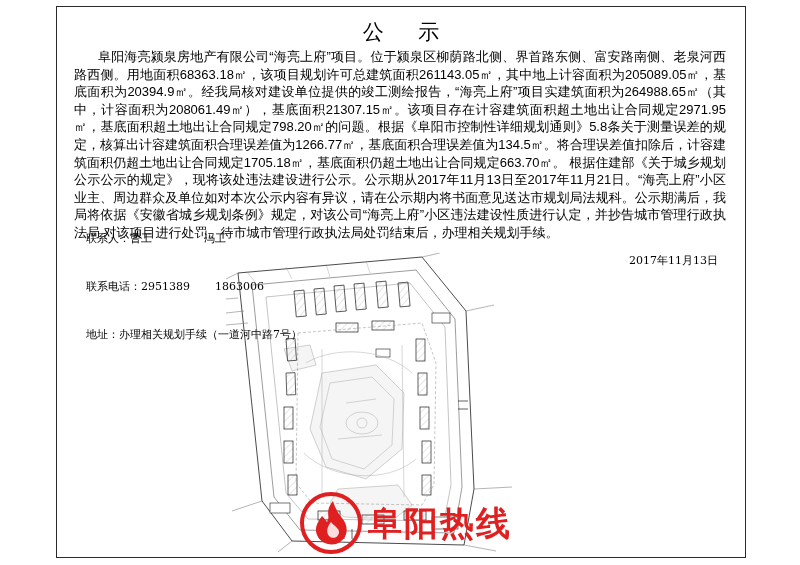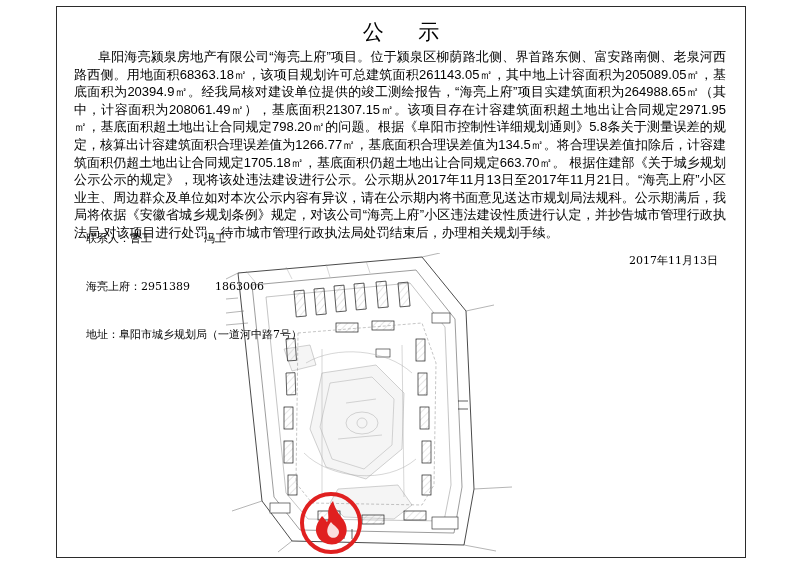--- a/index.html
+++ b/index.html
@@ -146,24 +146,24 @@
 
   <div class="notice-title">公 示</div>
 
   <div class="body-text">阜阳海亮颍泉房地产有限公司“海亮上府”项目。位于颍泉区柳荫路北侧、界首路东侧、富安路南侧、老泉河西路西侧。用地面积68363.18㎡，该项目规划许可总建筑面积261143.05㎡，其中地上计容面积为205089.05㎡，基底面积为20394.9㎡。经我局核对建设单位提供的竣工测绘报告，“海亮上府”项目实建筑面积为264988.65㎡（其中，计容面积为208061.49㎡），基底面积21307.15㎡。该项目存在计容建筑面积超土地出让合同规定2971.95㎡，基底面积超土地出让合同规定798.20㎡的问题。根据《阜阳市控制性详细规划通则》5.8条关于测量误差的规定，核算出计容建筑面积合理误差值为1266.77㎡，基底面积合理误差值为134.5㎡。将合理误差值扣除后，计容建筑面积仍超土地出让合同规定1705.18㎡，基底面积仍超土地出让合同规定663.70㎡。 根据住建部《关于城乡规划公示公示的规定》，现将该处违法建设进行公示。公示期从2017年11月13日至2017年11月21日。“海亮上府”小区业主、周边群众及单位如对本次公示内容有异议，请在公示期内将书面意见送达市规划局法规科。公示期满后，我局将依据《安徽省城乡规划条例》规定，对该公司“海亮上府”小区违法建设性质进行认定，并抄告城市管理行政执法局 对该项目进行处罚。待市城市管理行政执法局处罚结束后，办理相关规划手续。</div>
 
   <div class="contact-block">
     <div class="contact-row">
       <span class="lbl">联系人：</span><span class="v1">曹工</span><span class="v2">冯工</span>
     </div>
     <div class="contact-row">
-      <span class="lbl">海亮上府：</span><span class="v1">2951389</span><span class="v2">1863006</span>
+      <span class="lbl">联系电话：</span><span class="v1">2951389</span><span class="v2">1863006</span>
     </div>
     <div class="contact-row">
-      <span class="lbl">地址：</span><span class="v1">阜阳市城乡规划局（一道河中路7号）</span>
+      <span class="lbl">地址：</span><span class="v1">办理相关规划手续（一道河中路7号）</span>
     </div>
   </div>
 
   <div class="issue-date">2017年11月13日</div>
 
   <div class="plan">
     <svg width="305" height="300" viewBox="0 0 305 300" xmlns="http://www.w3.org/2000/svg">
       <defs>
         <pattern id="hatch" width="5" height="5" patternTransform="rotate(45)" patternUnits="userSpaceOnUse">
           <line x1="0" y1="0" x2="0" y2="5" stroke="#9a9a9a" stroke-width="0.5"></line>
@@ -253,16 +253,17 @@
   <div class="watermark">
     <div class="wm-badge">
       <svg width="62" height="62" viewBox="0 0 62 62" xmlns="http://www.w3.org/2000/svg">
         <circle cx="31" cy="31" r="29" fill="none" stroke="#e02020" stroke-width="4"></circle>
         <path d="M33 9 C 24 20, 31 24, 27 30 C 24 26, 22 24, 22 24 C 16 32, 14 38, 18 45
                  C 22 52, 33 55, 40 50 C 48 45, 49 34, 42 26 C 38 21, 35 16, 33 9 Z" fill="#e02020"></path>
         <path d="M31 30 C 27 35, 26 40, 29 44 C 33 48, 39 45, 39 40 C 39 36, 34 34, 31 30 Z" fill="#ffffff" opacity="0.85"></path>
       </svg>
     </div>
     <div class="wm-text">
+      <div class="wm-main">阜阳热线</div>
     </div>
   </div>
 
 </div>
 
 </body></html>

